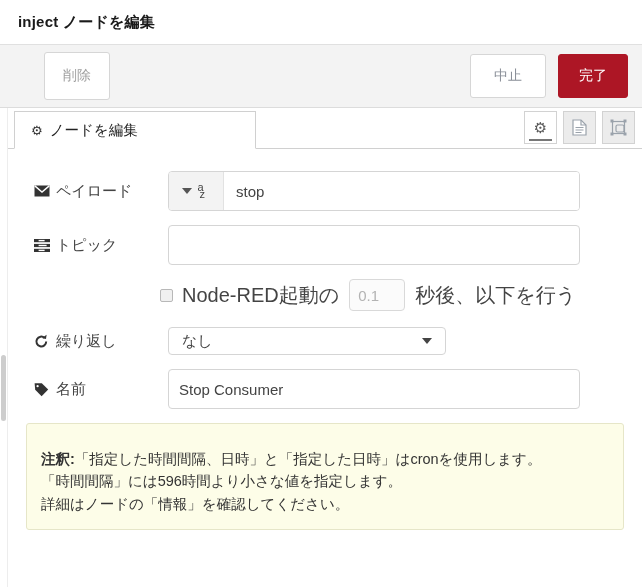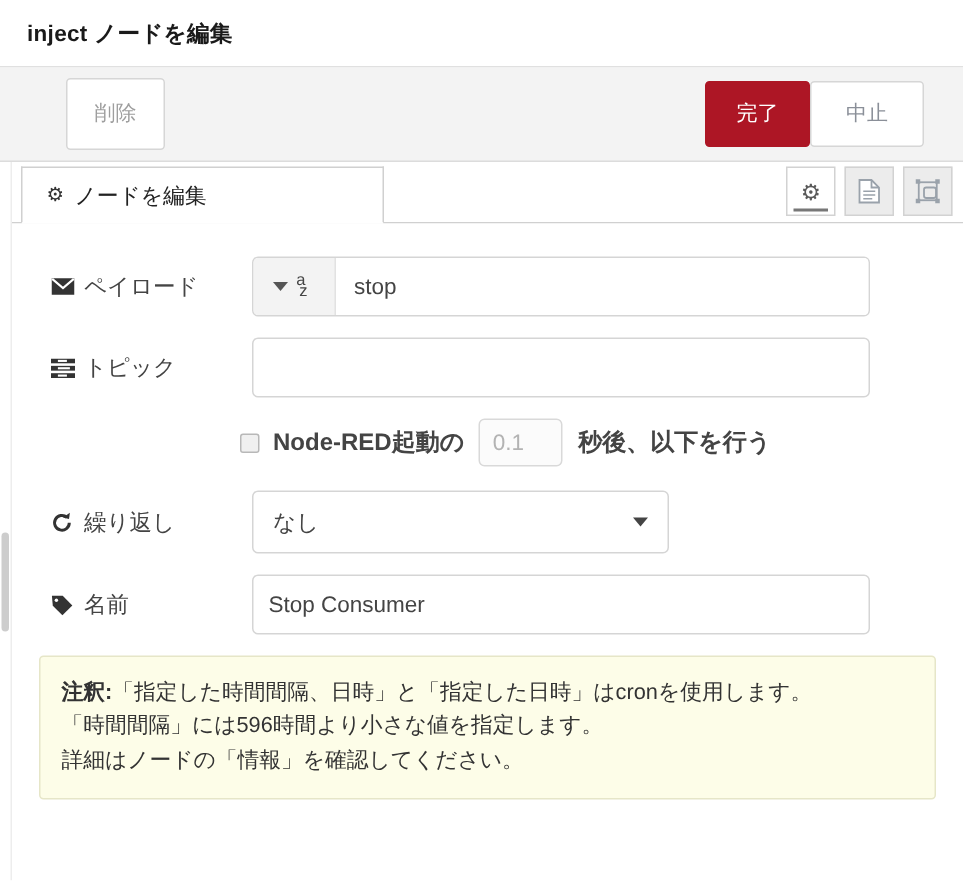--- a/index.html
+++ b/index.html
@@ -252,44 +252,43 @@
     width: 13px;
     height: 13px;
     box-sizing: border-box;
     border: 1px solid #b8b8b8;
     border-radius: 2px;
     background: #f0f0f0;
     margin-right: 9px;
     cursor: pointer;
   }
   .check-row .ctext {
-    font-size: 16px;
-    color: #444444;
-    font-weight: bold;
+    font-size: 20px;
+    color: #444444;
   }
   .delay-input {
     width: 56px;
     height: 32px;
     box-sizing: border-box;
     border: 1px solid #d9d9d9;
     border-radius: 4px;
     background: #fbfbfb;
     color: #b3b3b3;
     font-size: 15px;
     font-family: "Liberation Sans", "DejaVu Sans", sans-serif;
     padding: 12px 8px;
     margin: 0 10px;
     outline: none;
   }
 
   
   .select-box {
     position: relative;
     width: 278px;
-    height: 42px;
+    height: 28px;
     box-sizing: border-box;
     border: 1px solid #d5d5d5;
     border-radius: 4px;
     background: #ffffff;
     display: flex;
     align-items: center;
     padding-left: 13px;
     font-size: 15px;
     color: #444444;
     cursor: pointer;
@@ -304,21 +303,21 @@
     border-right: 5px solid transparent;
     border-top: 6px solid #444444;
   }
 
   
   .note-box {
     margin: 14px 18px 0 26px;
     background: #fdfde8;
     border: 1px solid #e6e6c8;
     border-radius: 3px;
-    padding: 13px 14px 14px 14px;
+    padding: 24px 14px 14px 14px;
     font-size: 14.5px;
     line-height: 1.55;
     color: #333333;
   }
   .note-box b { font-weight: bold; }
 
   
   .scroll-track {
     position: absolute;
     left: 0;
@@ -341,22 +340,22 @@
 </head>
 <body>
 
 <div class="dialog-header">
   <span class="dialog-title">inject ノードを編集</span>
 </div>
 
 <div class="dialog-toolbar">
   <div class="btn btn-delete">削除</div>
   <div class="toolbar-spacer"></div>
+  <div class="btn btn-cancel">中止</div>
   <div class="btn btn-done">完了</div>
-  <div class="btn btn-cancel">中止</div>
 </div>
 
 <div class="tabs-row">
   <div class="tab">
     <span class="gear-glyph">⚙</span>
     <span>ノードを編集</span>
   </div>
 
   <div class="tab-tools">
     <div class="tool-btn active">

